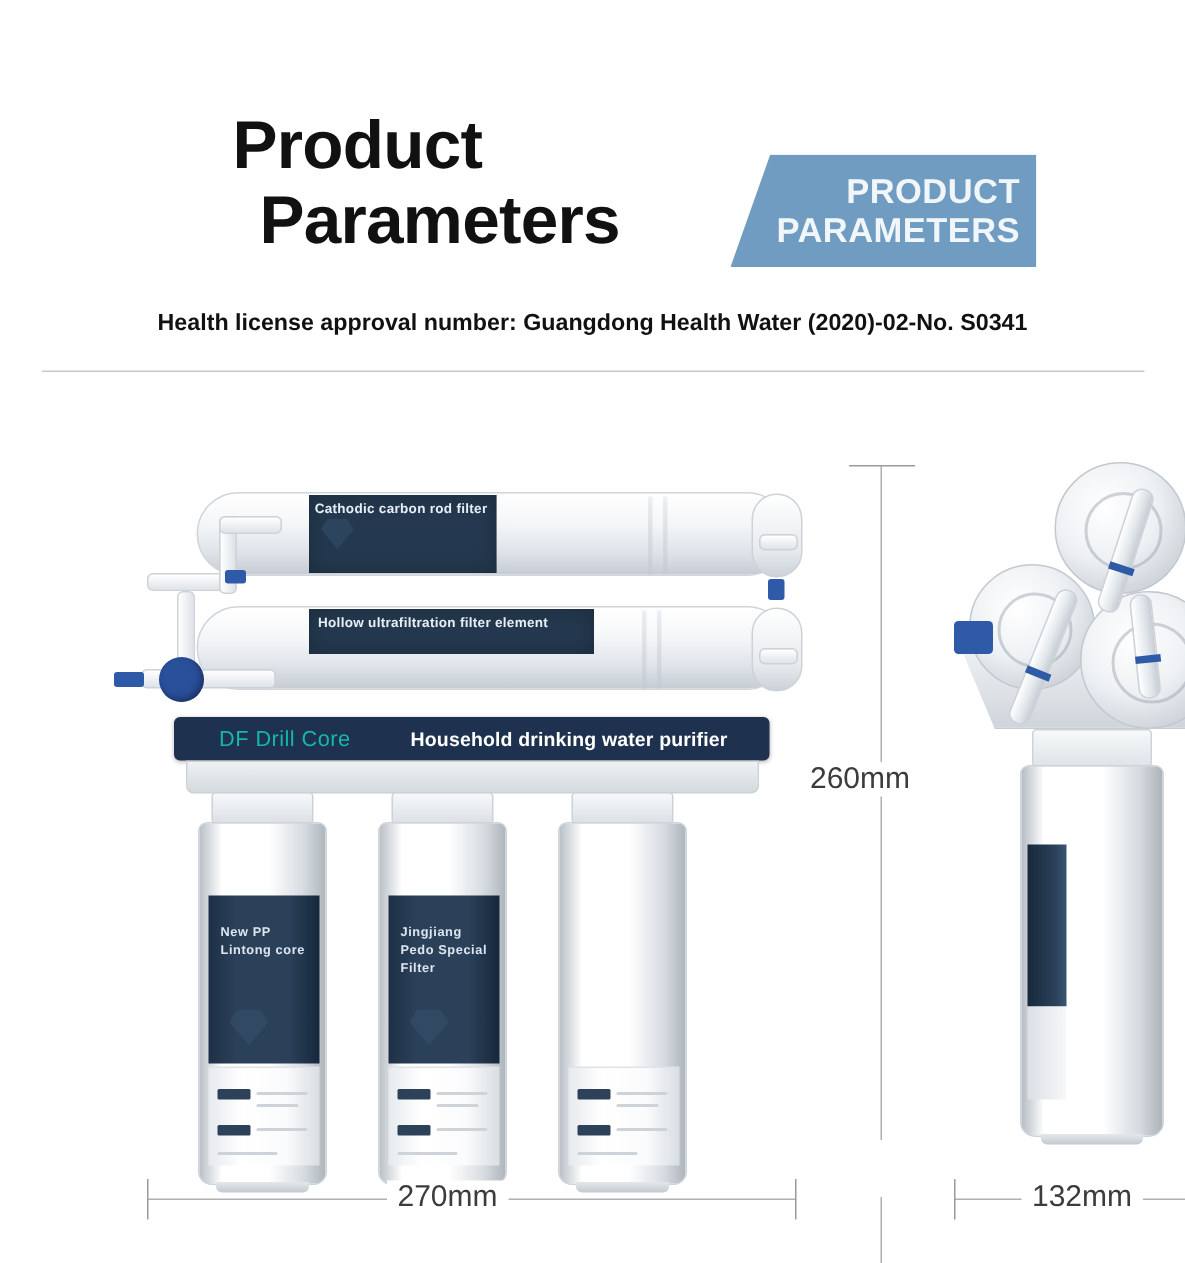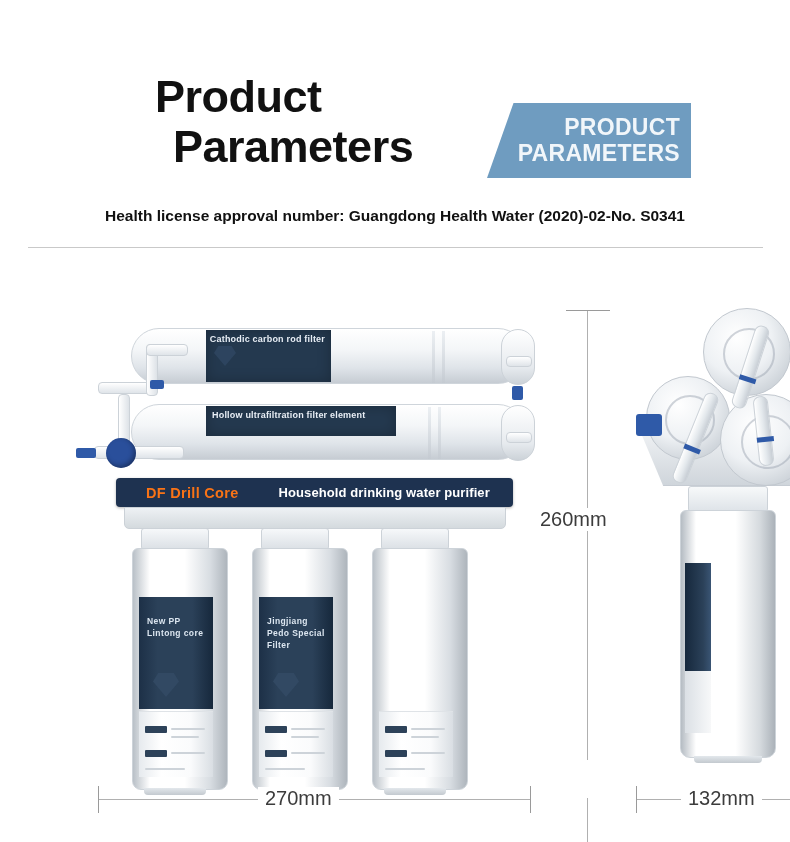--- a/index.html
+++ b/index.html
@@ -87,34 +87,34 @@
   .blue-knob { position:absolute; background:#2a4f9b; border-radius:50%;
     box-shadow:inset -2px -2px 5px rgba(0,0,0,.35); }
   .blue-band { position:absolute; background:#2f5aa8; border-radius:2px; }
 
   
   .banner {
     position:absolute; left:40px; top:192px; width:397px; height:29px;
     background:#1e3250; border-radius:4px;
     display:flex; align-items:center; box-shadow:0 1px 3px rgba(0,0,0,.3);
   }
-  .banner .brand { color:#f97316; font-size:14.5px; font-weight:bold; margin-left:30px; letter-spacing:.3px; }
+  .banner .brand { color:#14b8a6; font-size:14.5px; font-weight:normal; margin-left:30px; letter-spacing:.3px; }
   .banner .desc  { color:#fff; font-size:13px; font-weight:bold; margin-left:40px; letter-spacing:.1px; }
 
   
   .plate { position:absolute; left:48px; top:221px; width:382px; height:22px;
     background:linear-gradient(180deg,#eef1f4,#d4dade); border:1px solid #cbd1d7;
     border-radius:0 0 5px 5px; }
 
   
   .cart { position:absolute; top:242px; width:86px; height:262px; }
   .cart .neck { position:absolute; left:9px; top:0; width:68px; height:22px;
     background:linear-gradient(180deg,#f6f8fa,#dbe0e5); border:1px solid #ccd2d8;
     border-radius:3px; }
-  .cart .body { position:absolute; left:0; top:20px; width:96px; height:242px;
+  .cart .body { position:absolute; left:0; top:20px; width:86px; height:242px;
     border-radius:6px 6px 9px 9px;
     background:linear-gradient(90deg,#b9c0c7 0%,#ffffff 18%,#ffffff 55%,#d8dde2 82%,#aeb5bc 100%);
     border:1px solid #cdd3d9; }
   .cart .darklab { position:absolute; left:6px; top:48px; width:74px; height:112px;
     background:linear-gradient(90deg,#1d3047 0%,#2b4159 25%,#2b4159 72%,#16283c 100%);
     color:#dce6f0; }
   .cart .darklab .t { position:absolute; left:8px; top:18px; font-size:8.5px;
     font-weight:bold; line-height:12px; letter-spacing:.4px; }
   .cart .gem { position:absolute; left:14px; bottom:12px; width:26px; height:24px;
     background:#334a64; clip-path:polygon(20% 0%,80% 0%,100% 35%,50% 100%,0% 35%); opacity:.95; }

